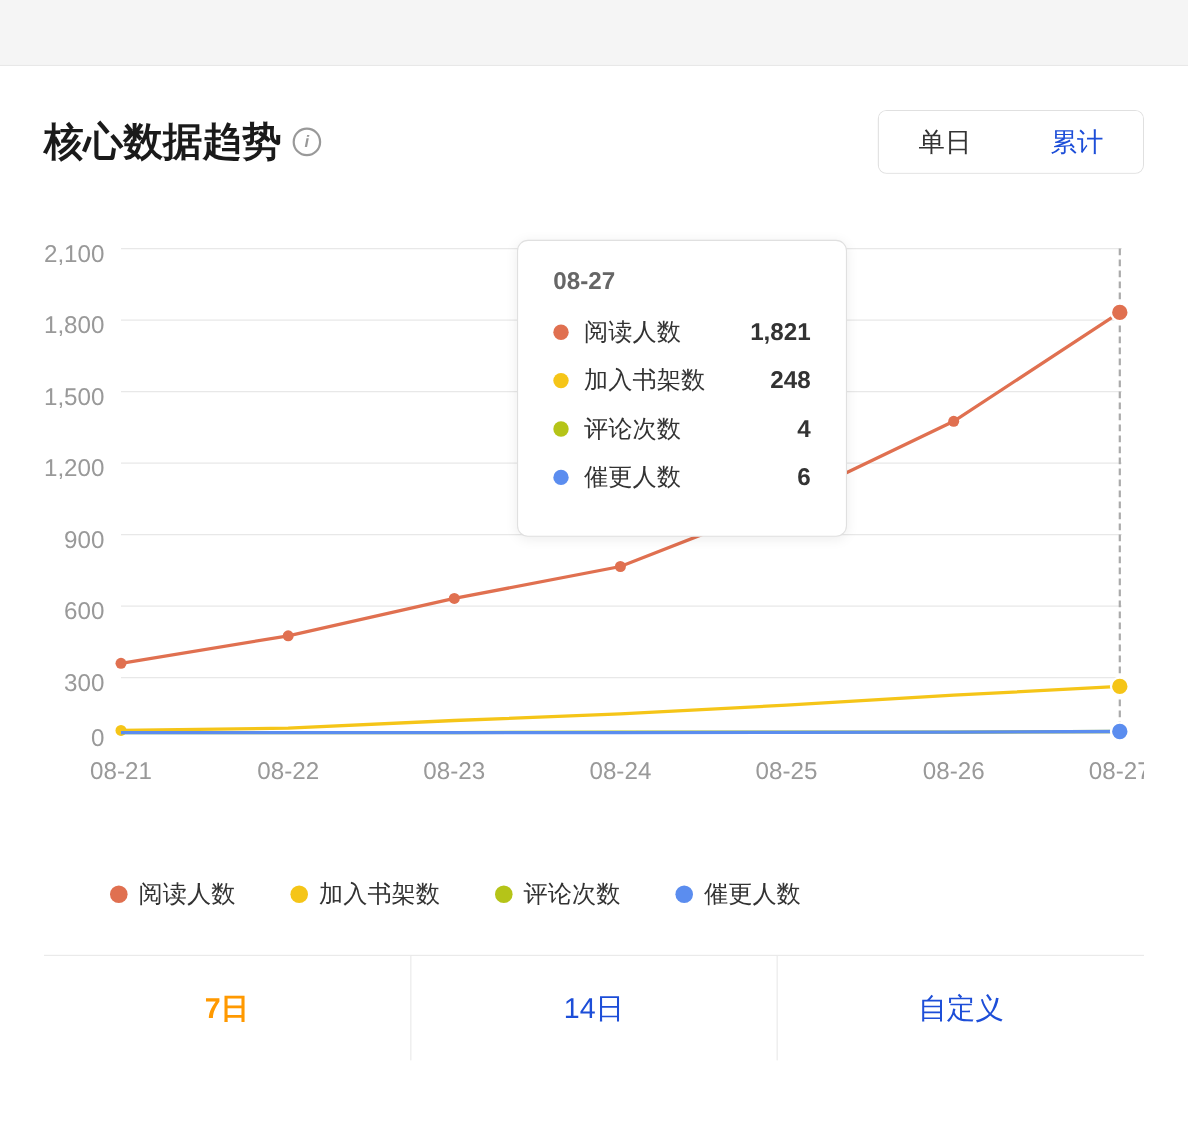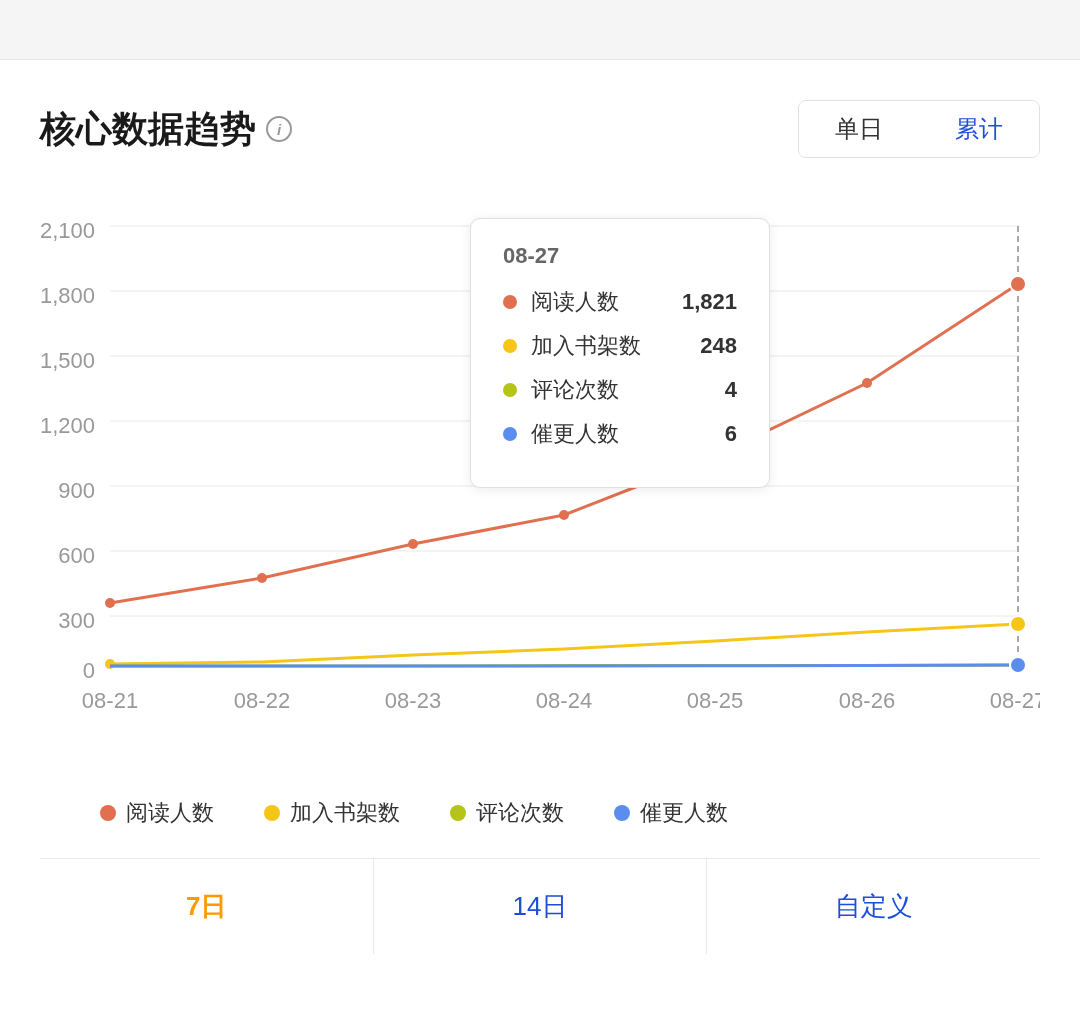--- a/index.html
+++ b/index.html
@@ -155,20 +155,21 @@
     }
 
     .legend-label {
       font-size: 22px;
       color: #333;
     }
 
     .time-tabs {
       display: flex;
       border-top: 1px solid #e8e8e8;
+      margin-top: 10px;
     }
 
     .time-tab {
       flex: 1;
       text-align: center;
       padding: 30px 0;
       font-size: 26px;
       color: #1d4ed8;
       cursor: pointer;
       border-right: 1px solid #e8e8e8;

